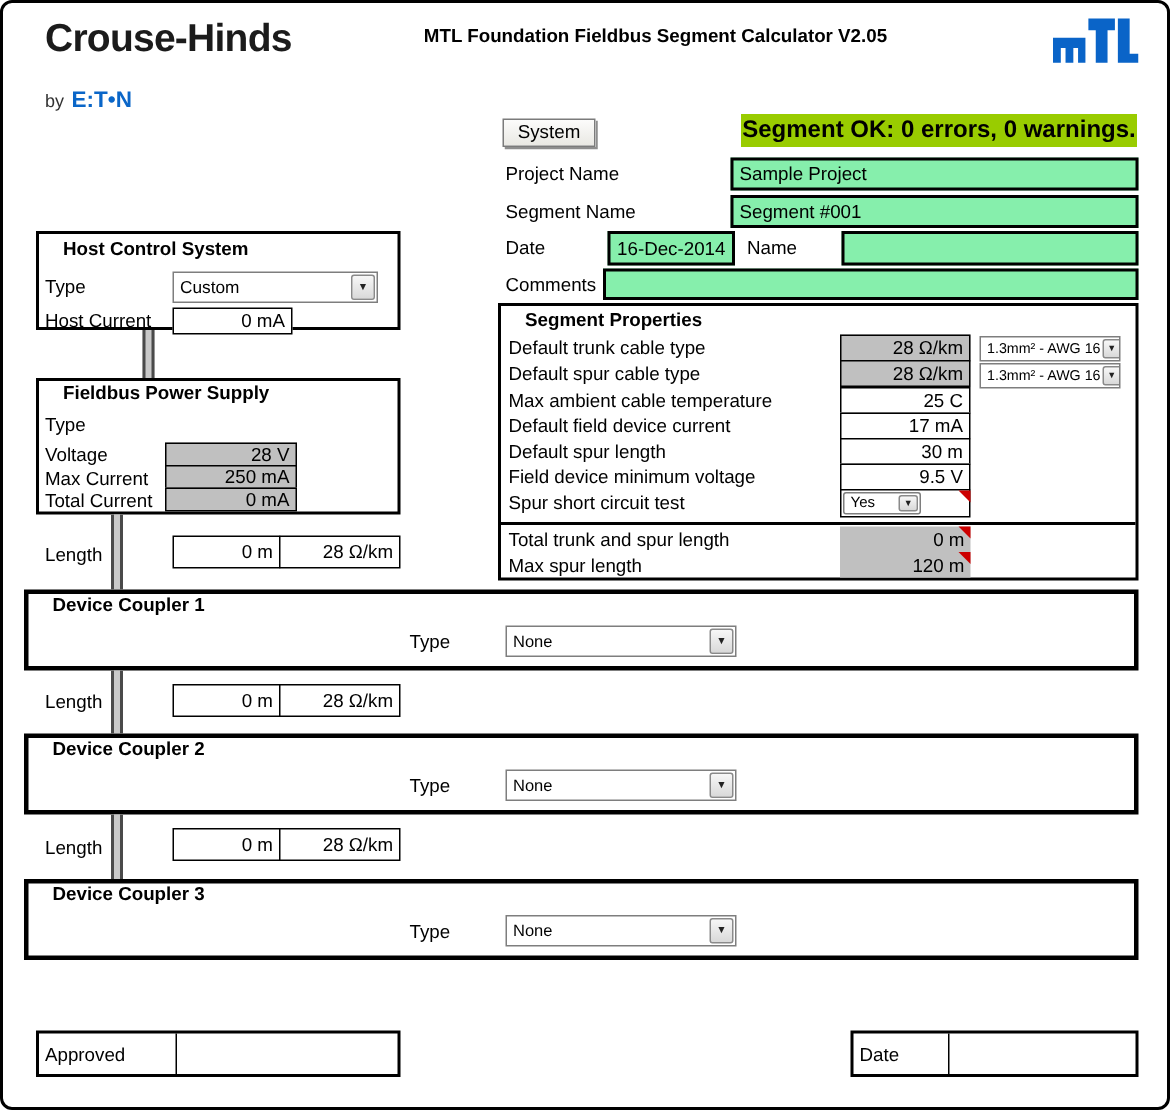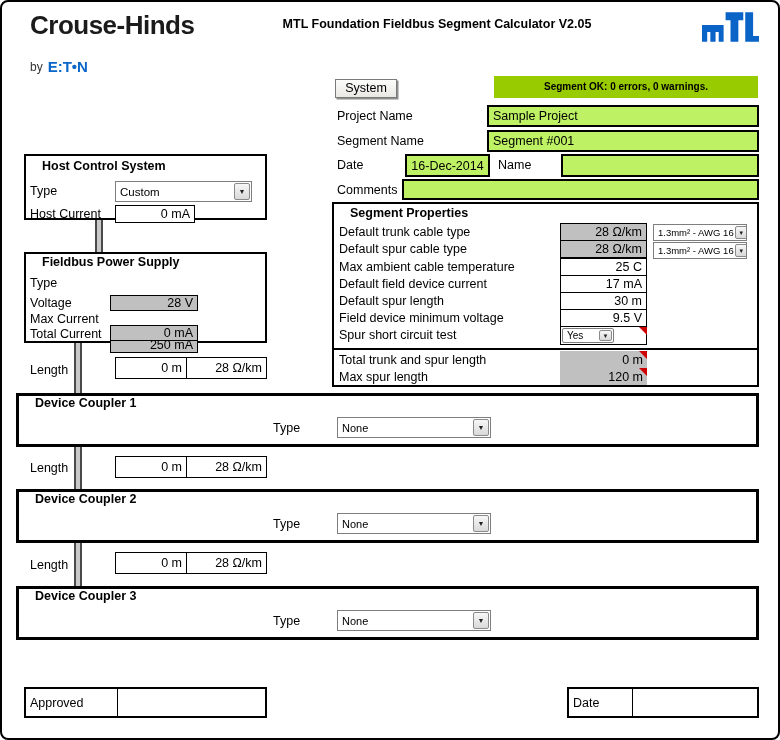--- a/index.html
+++ b/index.html
@@ -21,25 +21,25 @@
     font-size:12.5px; font-weight:bold; color:#000; }
 
   
   .print-btn { position:absolute; left:333px; top:77px; width:62px; height:19px;
     background:linear-gradient(#fcfcfb,#e9e8e3); border:1px solid #7b7b7b;
     box-shadow:1.5px 1.5px 0 0 #8e8e8e; font-size:12.5px; text-align:center; line-height:17px;
     font-family:"Liberation Sans",sans-serif; }
 
   
   .status { position:absolute; left:492px; top:74px; width:264px; height:22px;
-    background:#99CC00; color:#000; font-weight:bold; font-size:10px;
+    background:#99CC00; color:#000; font-weight:bold; font-size:16px;
     text-align:center; line-height:22px; }
 
   .lbl { position:absolute; font-size:12.5px; color:#000; white-space:nowrap; }
-  .field { position:absolute; background:#bef264; border:2px solid #000;
+  .field { position:absolute; background:#86efac; border:2px solid #000;
     font-size:12.5px; padding:0 4px; display:flex; align-items:center; }
   .field.center { justify-content:center; }
 
   .box { position:absolute; background:#fff; border:2px solid #000; }
   .box-title { position:absolute; left:16px; top:1px; font-size:12.5px; font-weight:bold; }
 
   .cell { position:absolute; background:#fff; border:1px solid #000; font-size:12.5px;
     display:flex; align-items:center; justify-content:flex-end; padding:0 4px; }
   .cell.gray { background:#c0c0c0; }
 
@@ -118,21 +118,21 @@
   </div>
 
   <div class="trunk" style="left:93px; top:218px; height:32px;"></div>
 
   <div class="box" style="left:22px; top:250px; width:243px; height:91px;">
     <div class="box-title" style="top:1px;">Fieldbus Power Supply</div>
     <div class="lbl" style="left:4px; top:22px;">Type</div>
     <div class="lbl" style="left:4px; top:42px;">Voltage</div>
     <div class="cell gray" style="left:84px; top:41px; width:88px; height:16px;">28 V</div>
     <div class="lbl" style="left:4px; top:58px;">Max Current</div>
-    <div class="cell gray" style="left:84px; top:56px; width:88px; height:16px;margin-top:27px;">250 mA</div>
+    <div class="cell gray" style="left:84px; top:56px; width:88px; height:16px;">250 mA</div>
     <div class="lbl" style="left:4px; top:73px;">Total Current</div>
     <div class="cell gray" style="left:84px; top:71px; width:88px; height:16px;">0 mA</div>
   </div>
 
   <div class="box" style="left:330px; top:200px; width:427px; height:185px;">
     <div class="box-title" style="top:2px;">Segment Properties</div>
 
     <div class="sp-label" style="top:21px;">Default trunk cable type</div>
     <div class="cell gray" style="left:226px; top:19px; width:87px; height:18px;">28 Ω/km</div>
     <div class="combo" style="left:319px; top:20px; width:94px; height:17px;">

